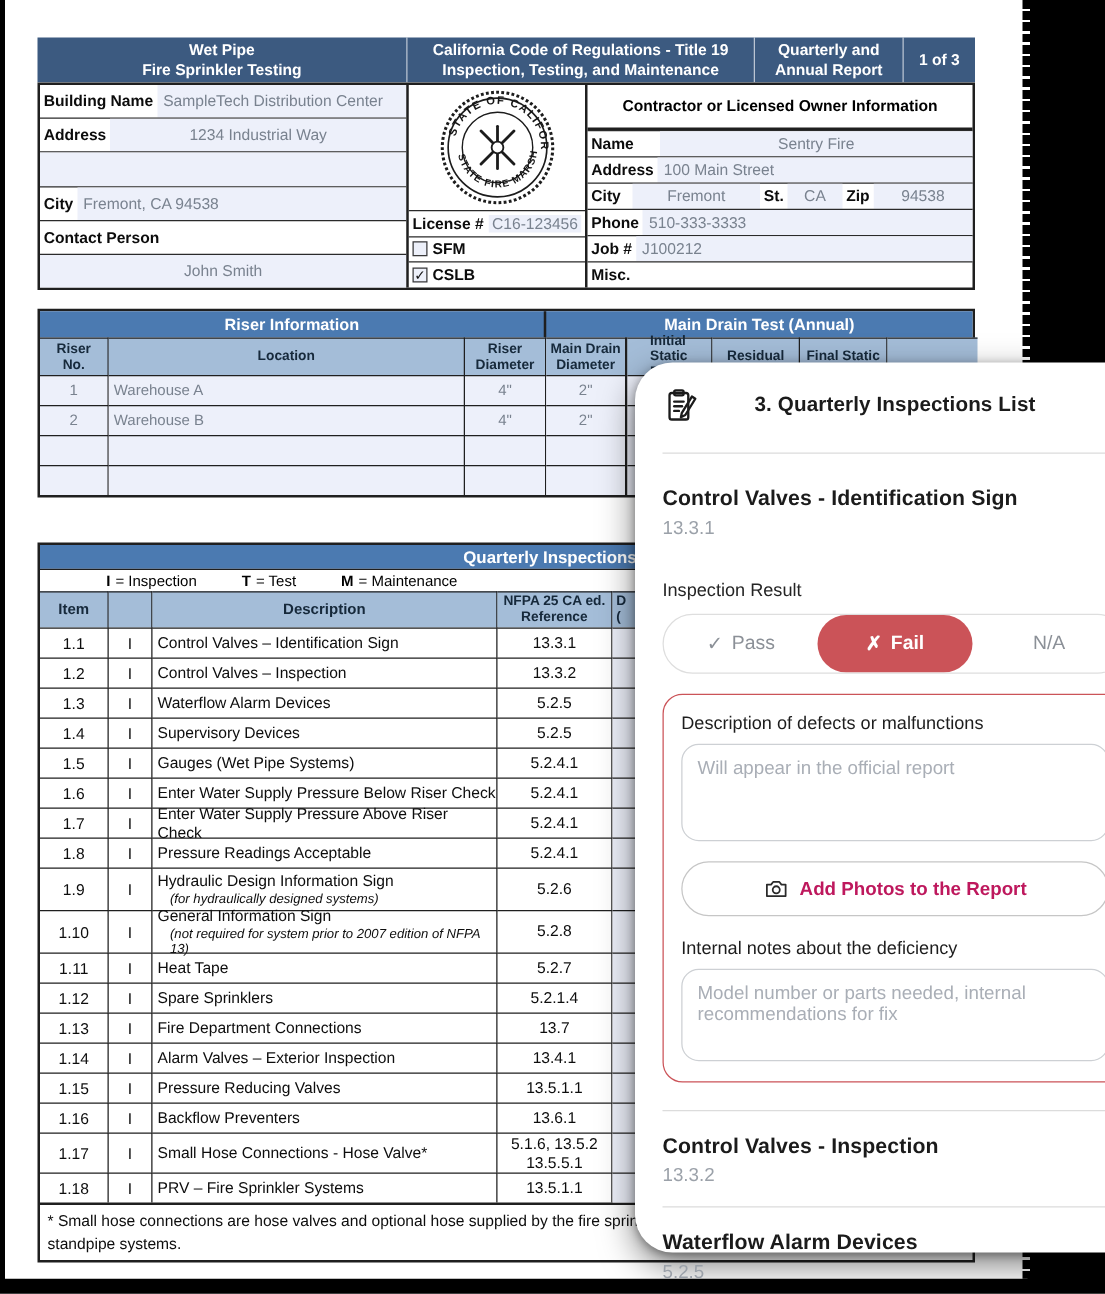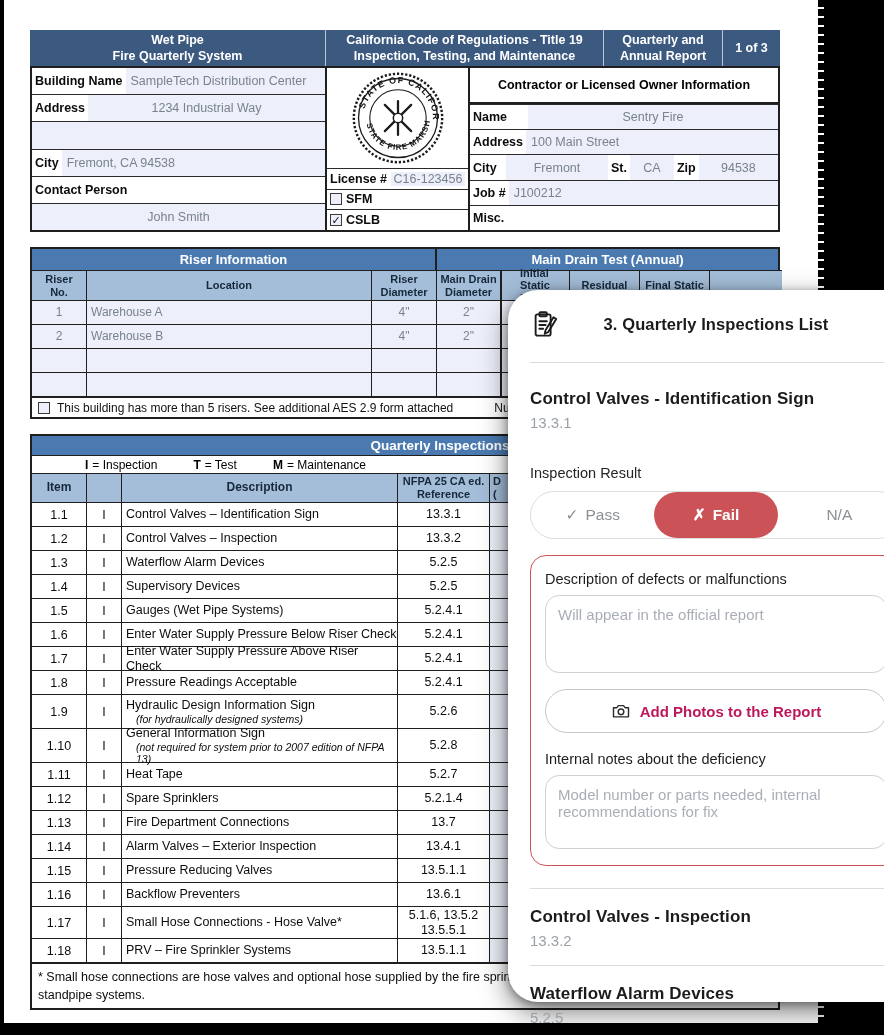--- a/index.html
+++ b/index.html
@@ -93,21 +93,21 @@
 
 <div class="screen">
   <div class="paper"></div>
   <div class="paper-edge"></div>
 
   <div class="doc">
 
     <div class="abs topbar">
       <div class="tb-cell" style="width:295px">
         <span>Wet Pipe</span>
-          <span>Fire Quarterly System</span>
+          <span>Fire Sprinkler Testing</span>
       </div>
       <div class="tb-cell" style="width:278px">
         <span>California Code of Regulations - Title 19</span>
           <span>Inspection, Testing, and Maintenance</span>
       </div>
       <div class="tb-cell" style="width:119px">
         <span>Quarterly and</span>
           <span>Annual Report</span>
       </div>
       <div class="tb-cell" style="flex:1">
@@ -189,20 +189,24 @@
         </div>
         <div class="prow">
           <span class="lbl" style="width:36px">City</span>
           <span class="val c" style="flex:0 0 102px">Fremont</span>
           <span class="lbl">St.</span>
           <span class="val c" style="flex:0 0 44px">CA</span>
           <span class="lbl">Zip</span>
           <span class="val c">94538</span>
         </div>
         <div class="prow">
+          <span class="lbl">Phone</span>
+          <span class="val">510-333-3333</span>
+        </div>
+        <div class="prow">
           <span class="lbl">Job #</span>
           <span class="val">J100212</span>
         </div>
         <div class="prow">
           <span class="lbl">Misc.</span>
         </div>
       </div>
     </div>
 
     <div class="abs riser">
@@ -270,25 +274,20 @@
       </div>
       <div class="rcols">
         <span class="rc rcd"></span>
           <span class="rc rcd left"></span>
           <span class="rc rcd"></span>
         <span class="rc rcd" style="border-right-width:2px"></span>
         <span class="rc rcd"></span>
           <span class="rc rcd"></span>
           <span class="rc rcd"></span>
           <span class="rc rcd"></span>
-      </div>
-      <div class="rcb-row">
-        <span class="cbx"></span>
-        <span>This building has more than 5 risers.  See additional AES 2.9 form attached</span>
-        <span style="margin-left:34px">Nu</span>
       </div>
     </div>
 
     <div class="abs quart">
       <div class="qbar">Quarterly Inspections</div>
       <div class="qlegend">
         <span><b>I</b><span>= Inspection</span></span>
         <span><b>T</b><span>= Test</span></span>
         <span><b>M</b><span>= Maintenance</span></span>
       </div>

